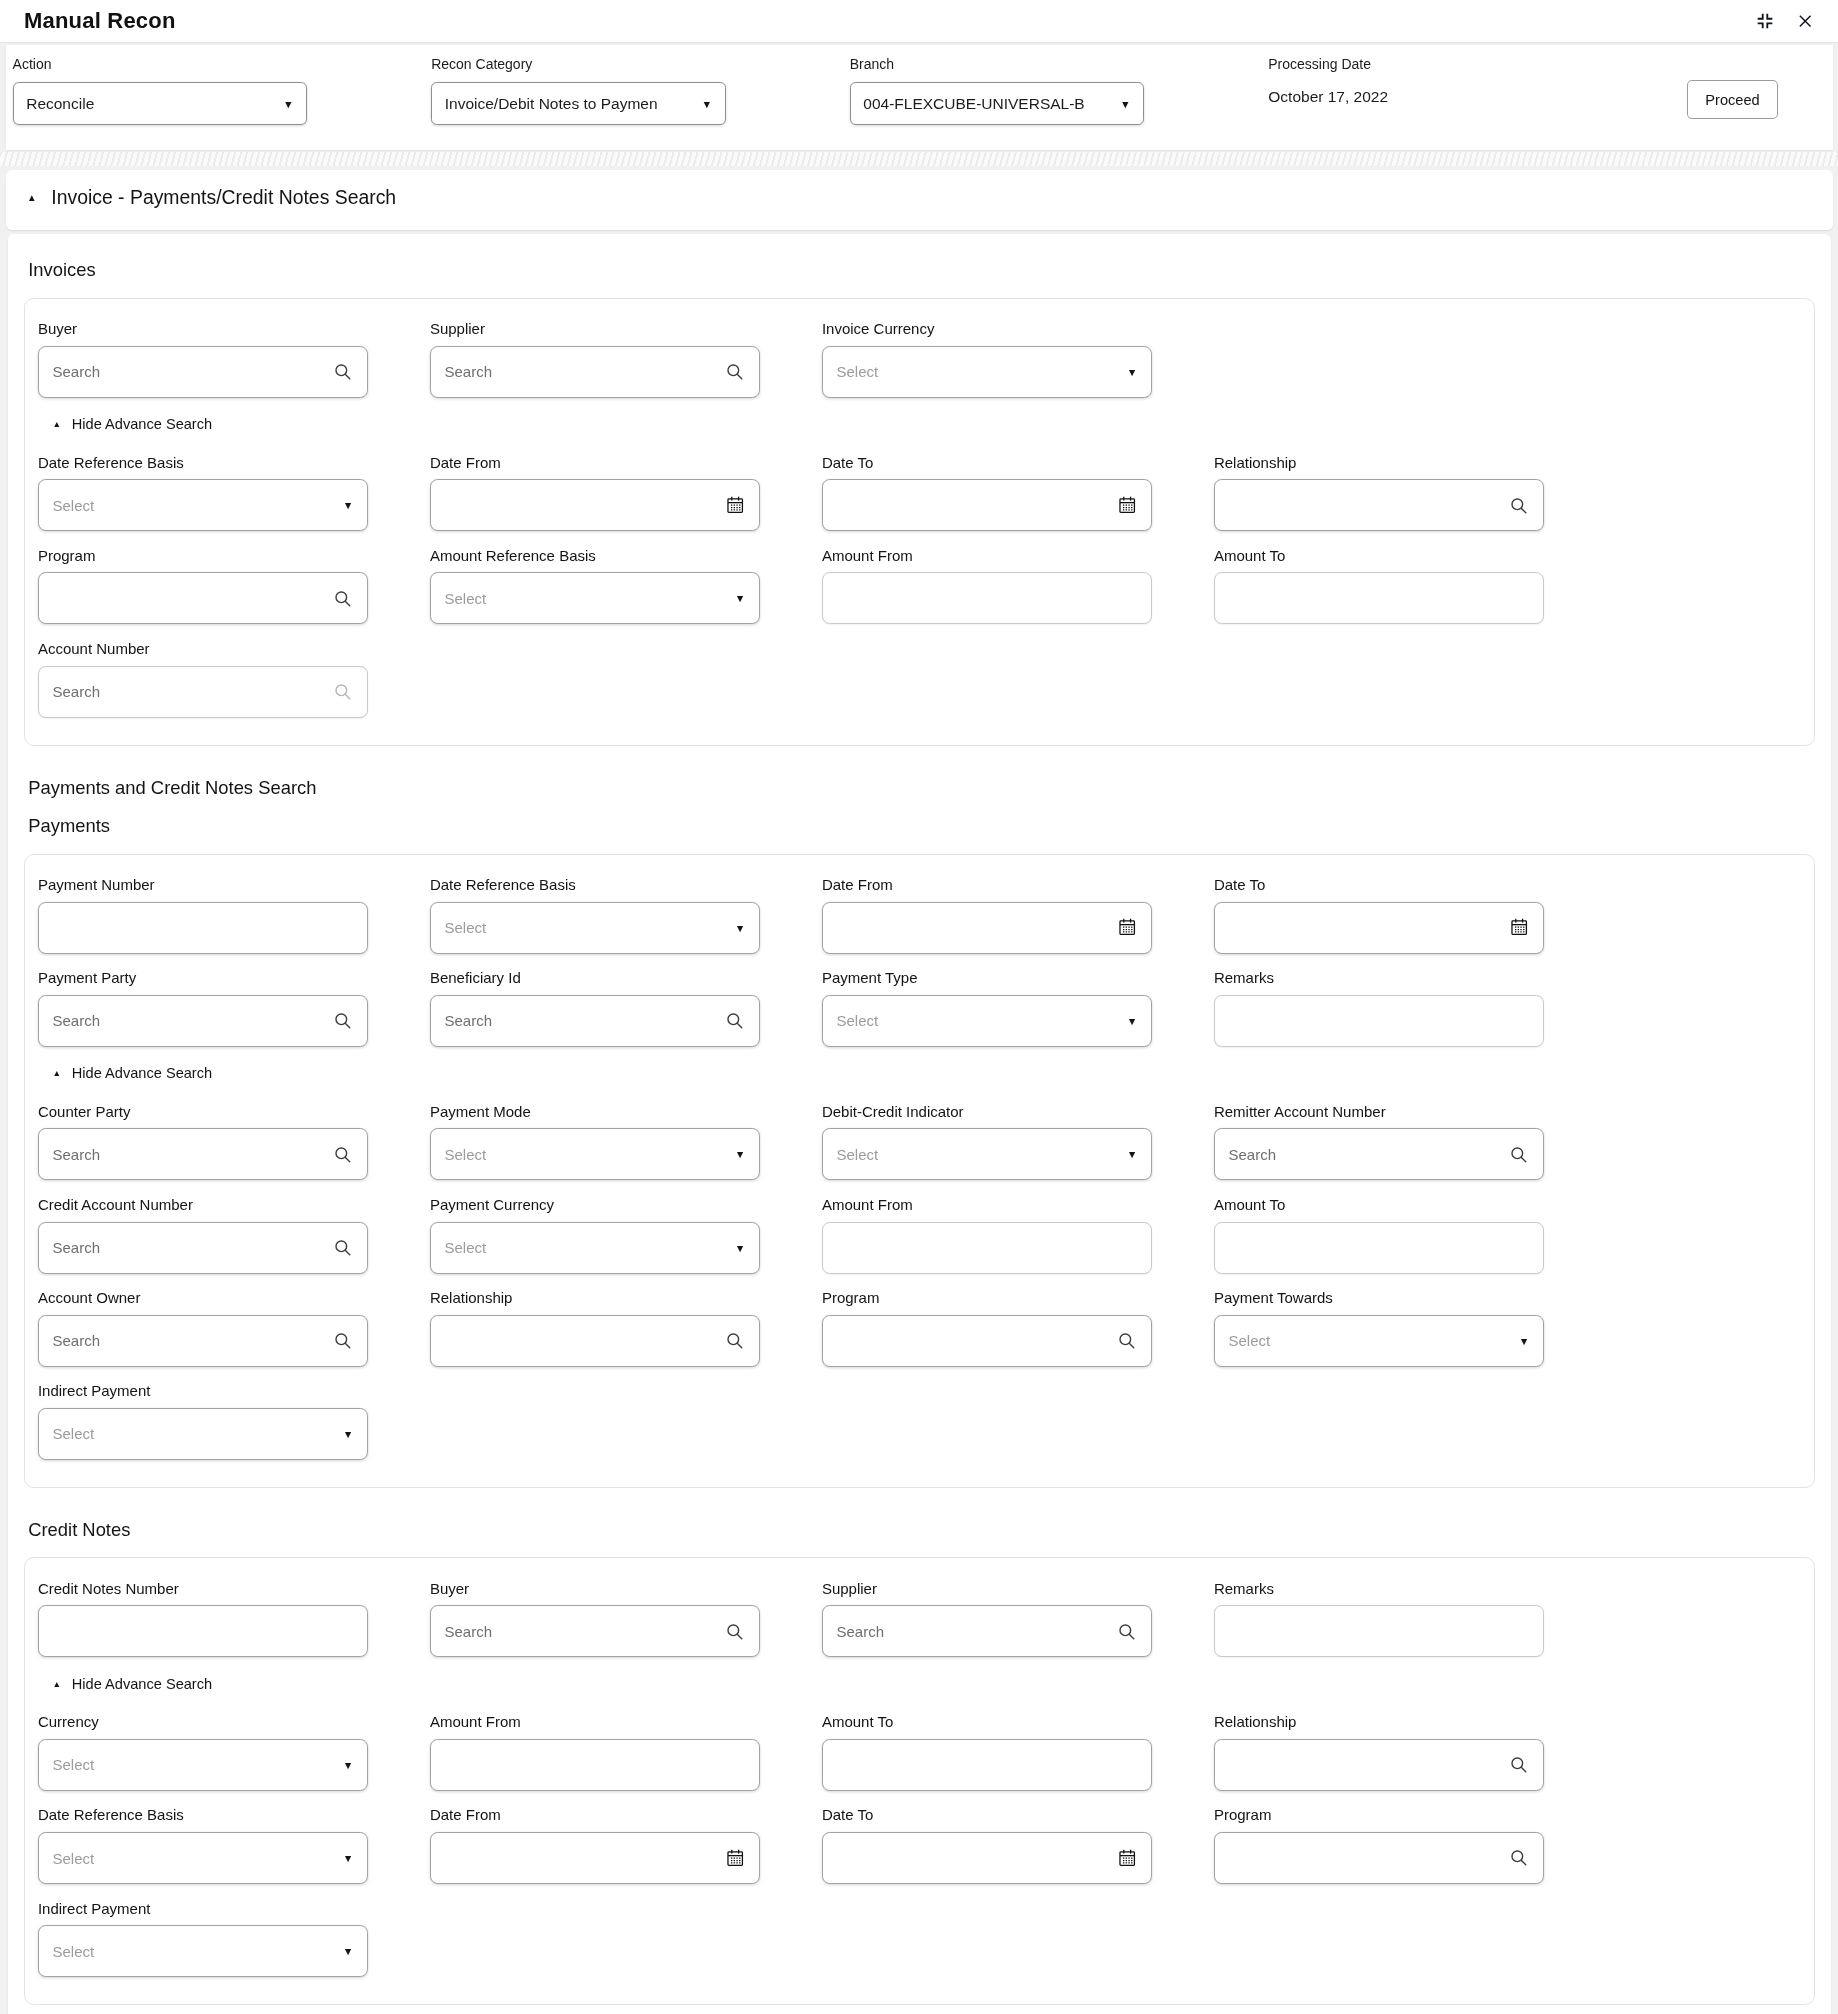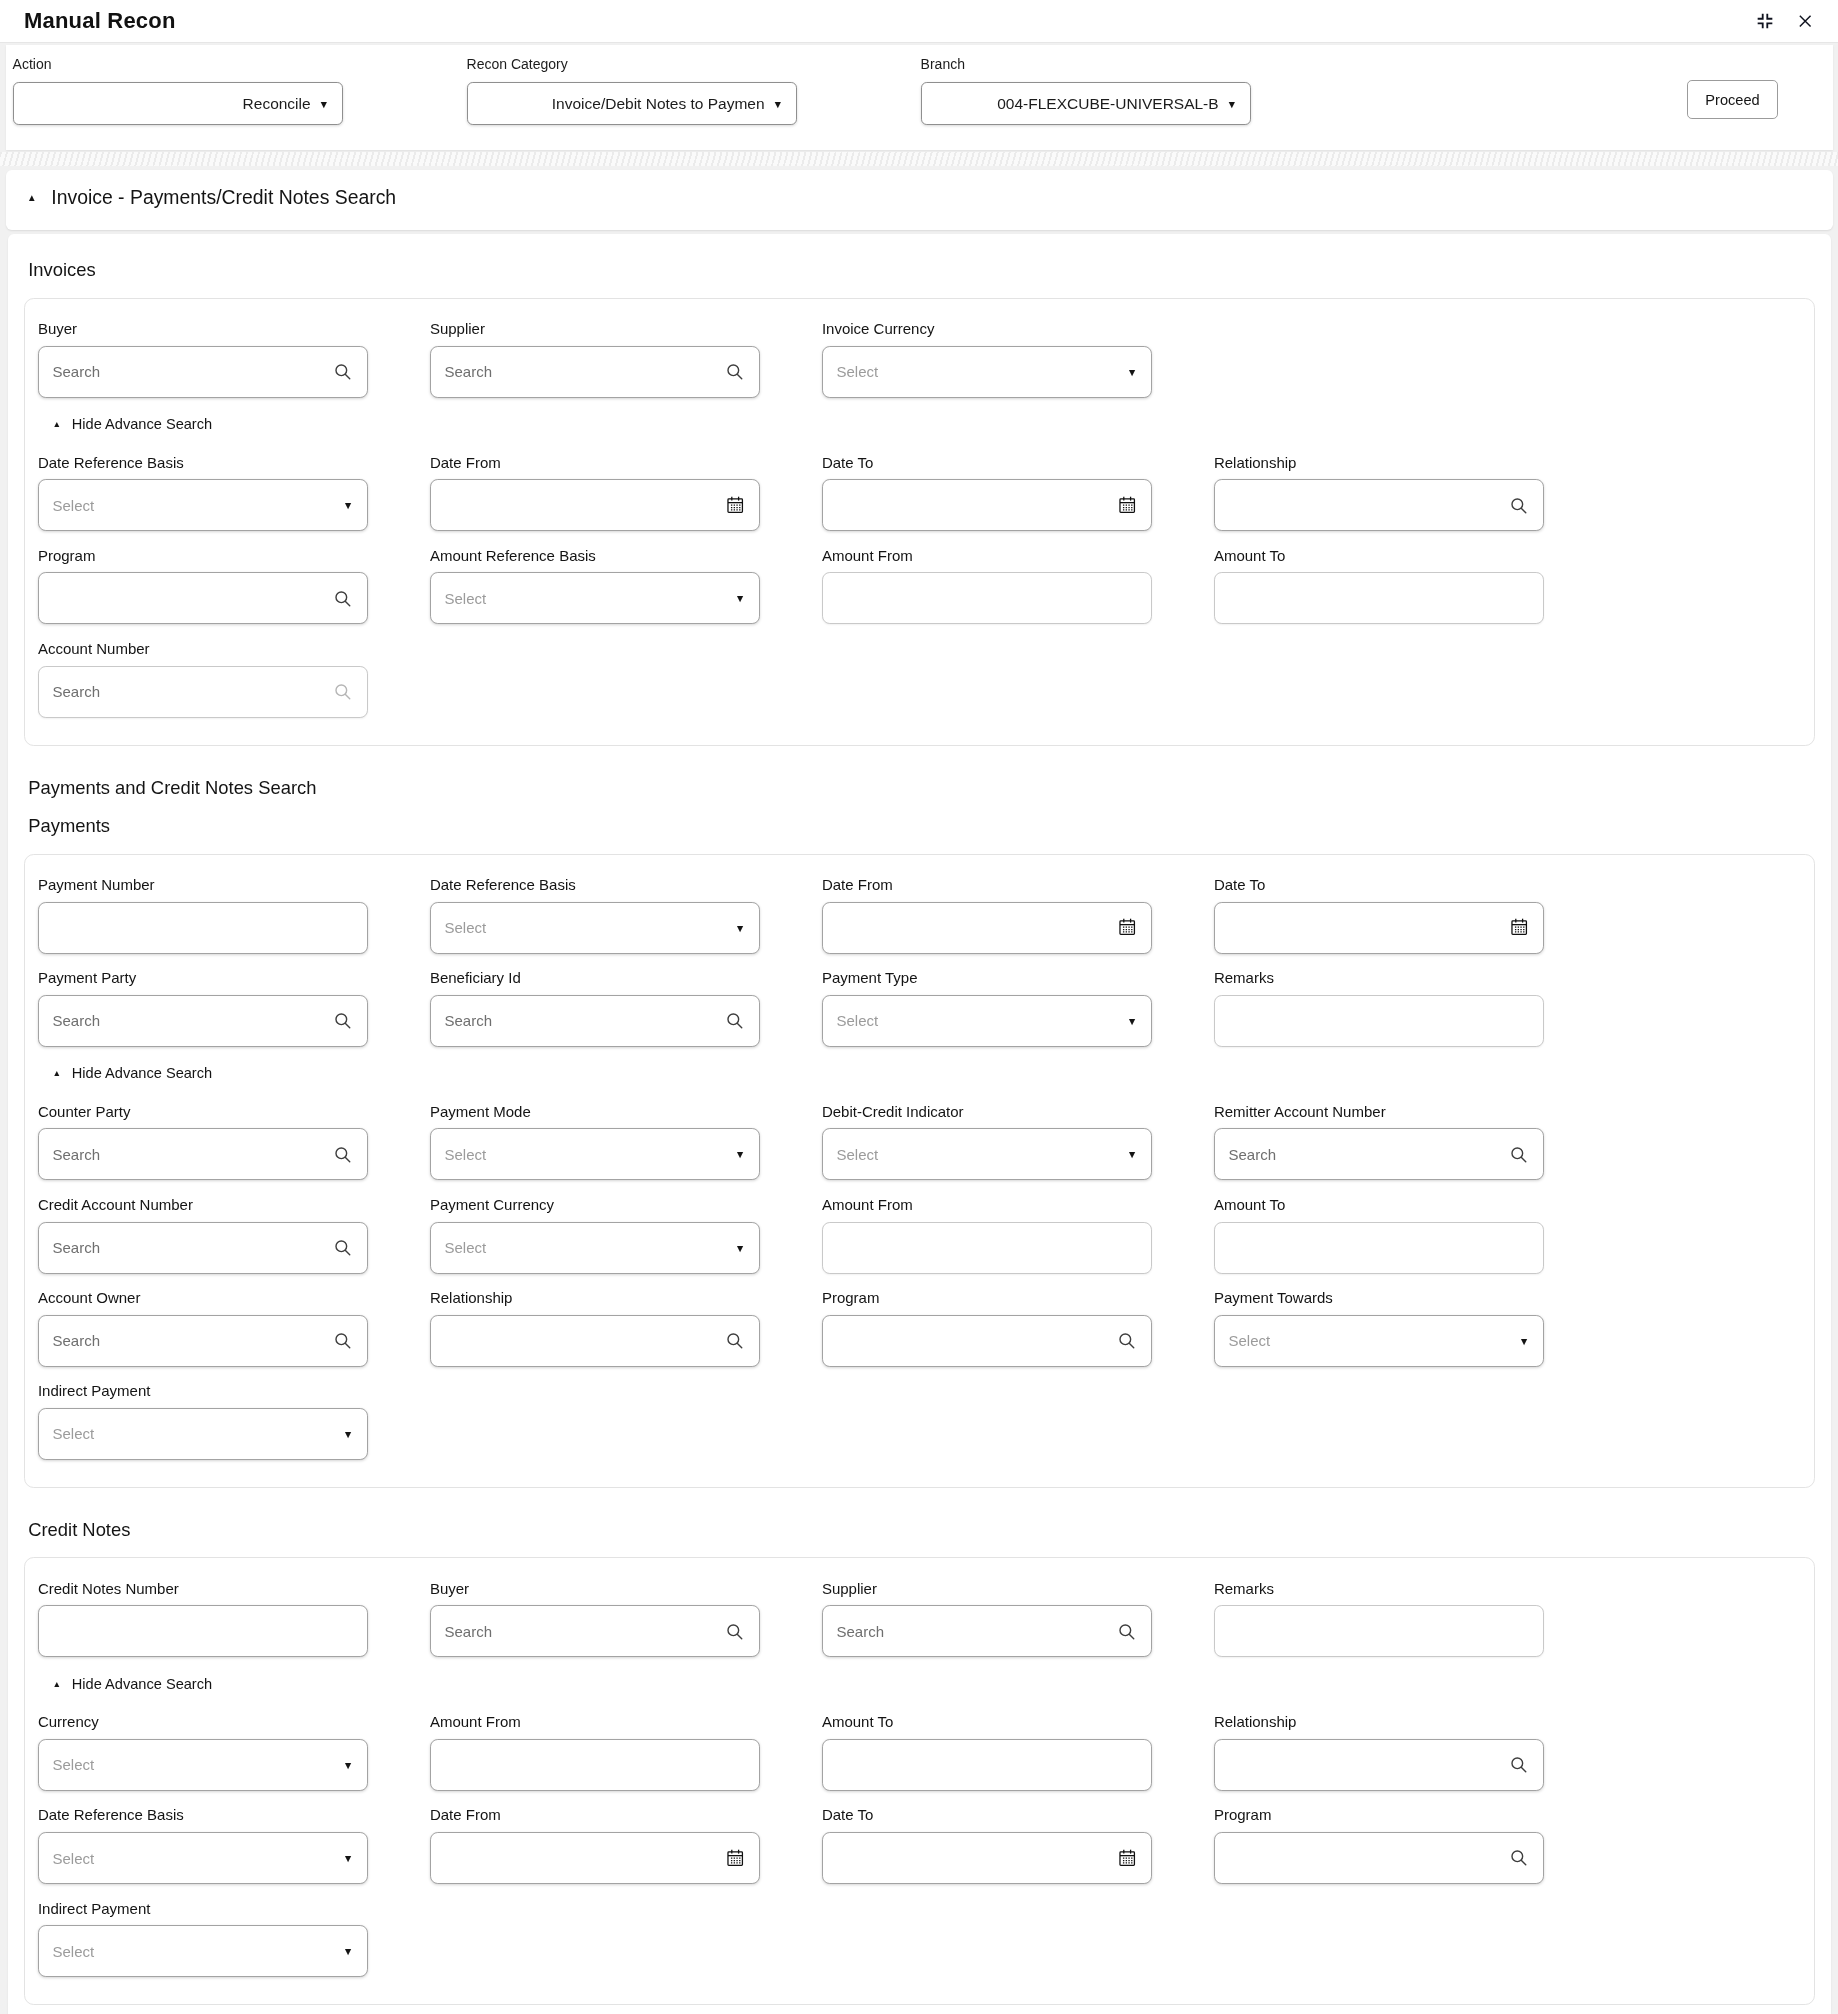--- a/index.html
+++ b/index.html
@@ -14,21 +14,21 @@
   .win-btn { background:none; border:none; cursor:pointer; display:flex; align-items:center; color:#10131f; }
 
   
   .topbar { background:#fff; margin:1.9px 5.8px 0 5.8px; padding:11.6px 0 25px 6.8px;
             display:flex; box-shadow:0 1px 1.9px rgba(0,0,0,.07); }
   .tb-group { width:330px; margin-right:124px; }
   .tb-label { font-size:14px; color:#1c1c1c; margin-bottom:9.7px; }
   .tb-control { height:43px; border:1px solid #8f8f8f; border-radius:5.8px; background:#fff;
                 display:flex; align-items:center; padding:0 12.6px;
                 box-shadow:0 1px 2.9px rgba(0,0,0,.16); cursor:pointer; }
-  .tb-value { font-size:15.5px; color:#1c1c1c; white-space:nowrap; overflow:hidden; flex:1;text-align:right; }
+  .tb-value { font-size:15.5px; color:#1c1c1c; white-space:nowrap; overflow:hidden; flex:1; }
   .tb-date  { font-size:15.5px; color:#1c1c1c; margin-top:15.5px; }
   .chev { margin-left:auto; font-size:10.7px; color:#141414; padding-left:7.8px; }
   .proceed-btn { margin-left:auto; margin-right:55px; margin-top:24px; height:39px; padding:0 17.5px;
                  background:#fff; border:1px solid #9b9b9b; border-radius:4.9px;
                  font-family:inherit; font-size:14.6px; color:#141414; cursor:pointer; }
 
   
   .pattern-strip { height:13.6px; margin-top:1.9px;
      background:repeating-linear-gradient(105deg,#ebebeb 0 1.9px,#fafafa 1.9px 5.8px); }
 
@@ -103,20 +103,24 @@
       <span class="chev">▼</span>
     </div>
   </div>
   <div class="tb-group">
     <div class="tb-label">Branch</div>
     <div class="tb-control">
       <span class="tb-value">004-FLEXCUBE-UNIVERSAL-B</span>
       <span class="chev">▼</span>
     </div>
   </div>
+  <div class="tb-group">
+    <div class="tb-label">Processing Date</div>
+    <div class="tb-date">October 17, 2022</div>
+  </div>
   <button class="proceed-btn">Proceed</button>
 </div>
 
 <div class="pattern-strip"></div>
 
 <div class="section-card">
   <button class="collapse-tri">▲</button>
   <div class="section-title">Invoice - Payments/Credit Notes Search</div>
 </div>
 

